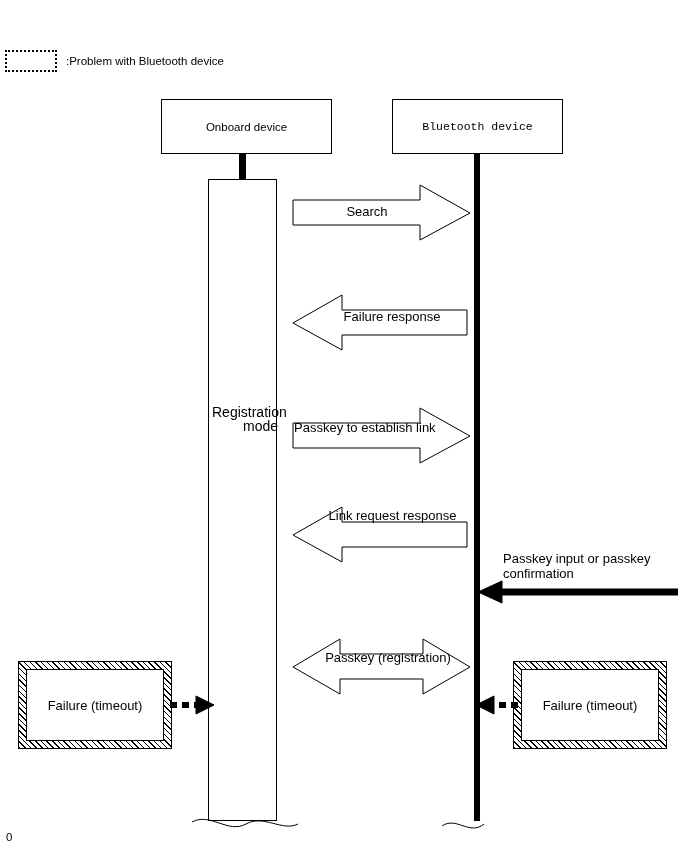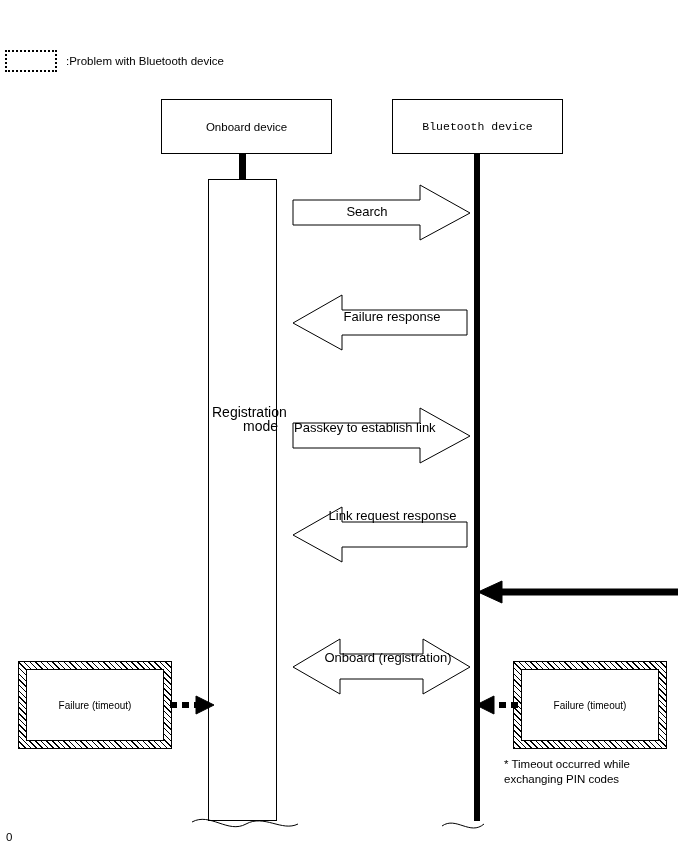--- a/index.html
+++ b/index.html
@@ -111,21 +111,21 @@
   .failure-inner {
     position: absolute;
     left: 8px; top: 8px;
     right: 8px; bottom: 8px;
     background: #fff;
     border: 1px solid #000;
     box-sizing: border-box;
     display: flex;
     align-items: center;
     justify-content: center;
-    font-size: 10px;
+    font-size: 13px;
   }
 
   .note {
     position: absolute;
     font-size: 11.5px;
     line-height: 15px;
     white-space: pre-line;
   }
   .page-num {
     position: absolute;
@@ -184,25 +184,27 @@
 
   <svg class="abs" style="left:292px; top:506px;" width="176" height="58">
     <path d="M 175 16 L 50 16 L 50 1 L 1 29 L 50 56 L 50 41 L 175 41 Z" fill="#ffffff" stroke="#000000" stroke-width="1"></path>
   </svg>
   <div class="arrow-label" style="left:320px; top:508px; width:145px;">Link request response</div>
 
   <svg class="abs" style="left:472px; top:575px;" width="208" height="34">
     <path d="M 206 17 L 28 17" stroke="#000000" stroke-width="7" fill="none"></path>
     <path d="M 6 17 L 30 6 L 30 28 Z" fill="#000000" stroke="#000000" stroke-width="1"></path>
   </svg>
+  <div class="arrow-label" style="left:503px; top:551px; width:180px; text-align:left; white-space:pre-line; line-height:15px;">Passkey input or passkey
+confirmation</div>
 
   <svg class="abs" style="left:292px; top:638px;" width="180" height="58">
     <path d="M 48 16 L 131 16 L 131 1 L 178 29 L 131 56 L 131 41 L 48 41 L 48 56 L 1 29 L 48 1 Z" fill="#ffffff" stroke="#000000" stroke-width="1"></path>
   </svg>
-  <div class="arrow-label" style="left:313px; top:650px; width:150px;">Onboard (registration)</div>
+  <div class="arrow-label" style="left:313px; top:650px; width:150px;">Passkey (registration)</div>
 
   <div class="failure-wrap" style="left:18px; top:661px; width:154px; height:88px;">
     <div class="failure-hatch"></div>
     <div class="failure-inner">
       <span>Failure (timeout)</span>
     </div>
   </div>
 
   <svg class="abs" style="left:168px; top:690px;" width="56" height="30">
     <path d="M 2 15 L 30 15" stroke="#000000" stroke-width="6" fill="none" stroke-dasharray="7,5"></path>
@@ -214,18 +216,16 @@
     <div class="failure-inner">
       <span>Failure (timeout)</span>
     </div>
   </div>
 
   <svg class="abs" style="left:472px; top:690px;" width="52" height="30">
     <path d="M 46 15 L 22 15" stroke="#000000" stroke-width="6" fill="none" stroke-dasharray="7,5"></path>
     <path d="M 4 15 L 22 6 L 22 24 Z" fill="#000000" stroke="#000000" stroke-width="1"></path>
   </svg>
 
-  <div class="note" style="left:504px; top:757px; width:180px;">* Timeout occurred while
-exchanging PIN codes</div>
 
   <div class="page-num" style="left:6px; top:831px;">0</div>
 
 </div>
 
 </body></html>

